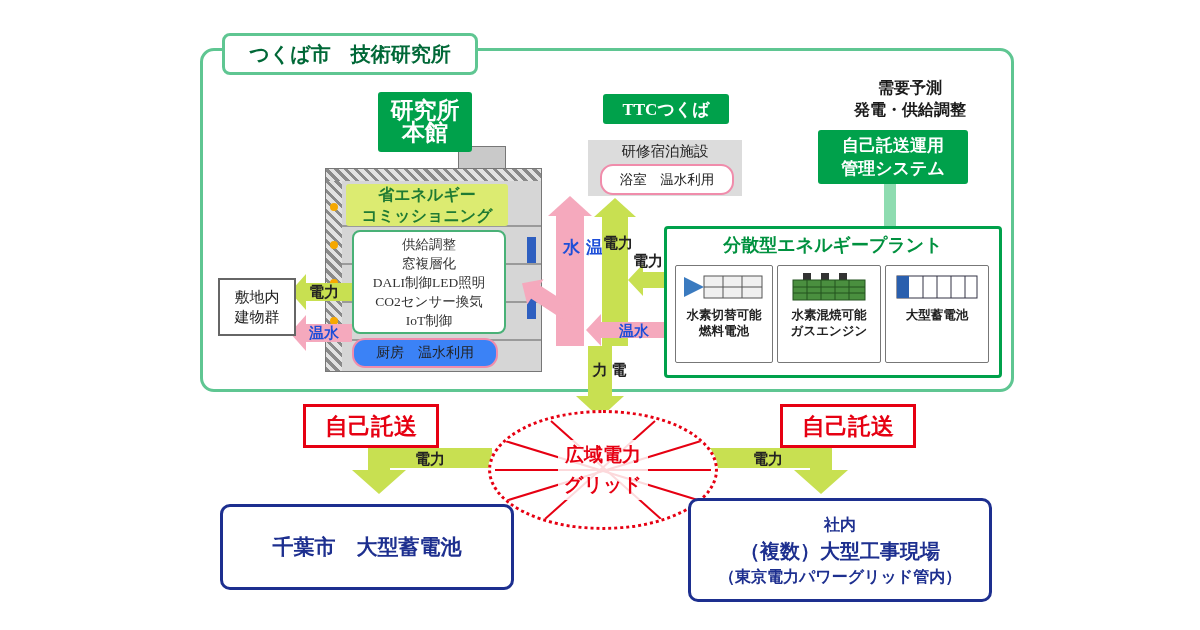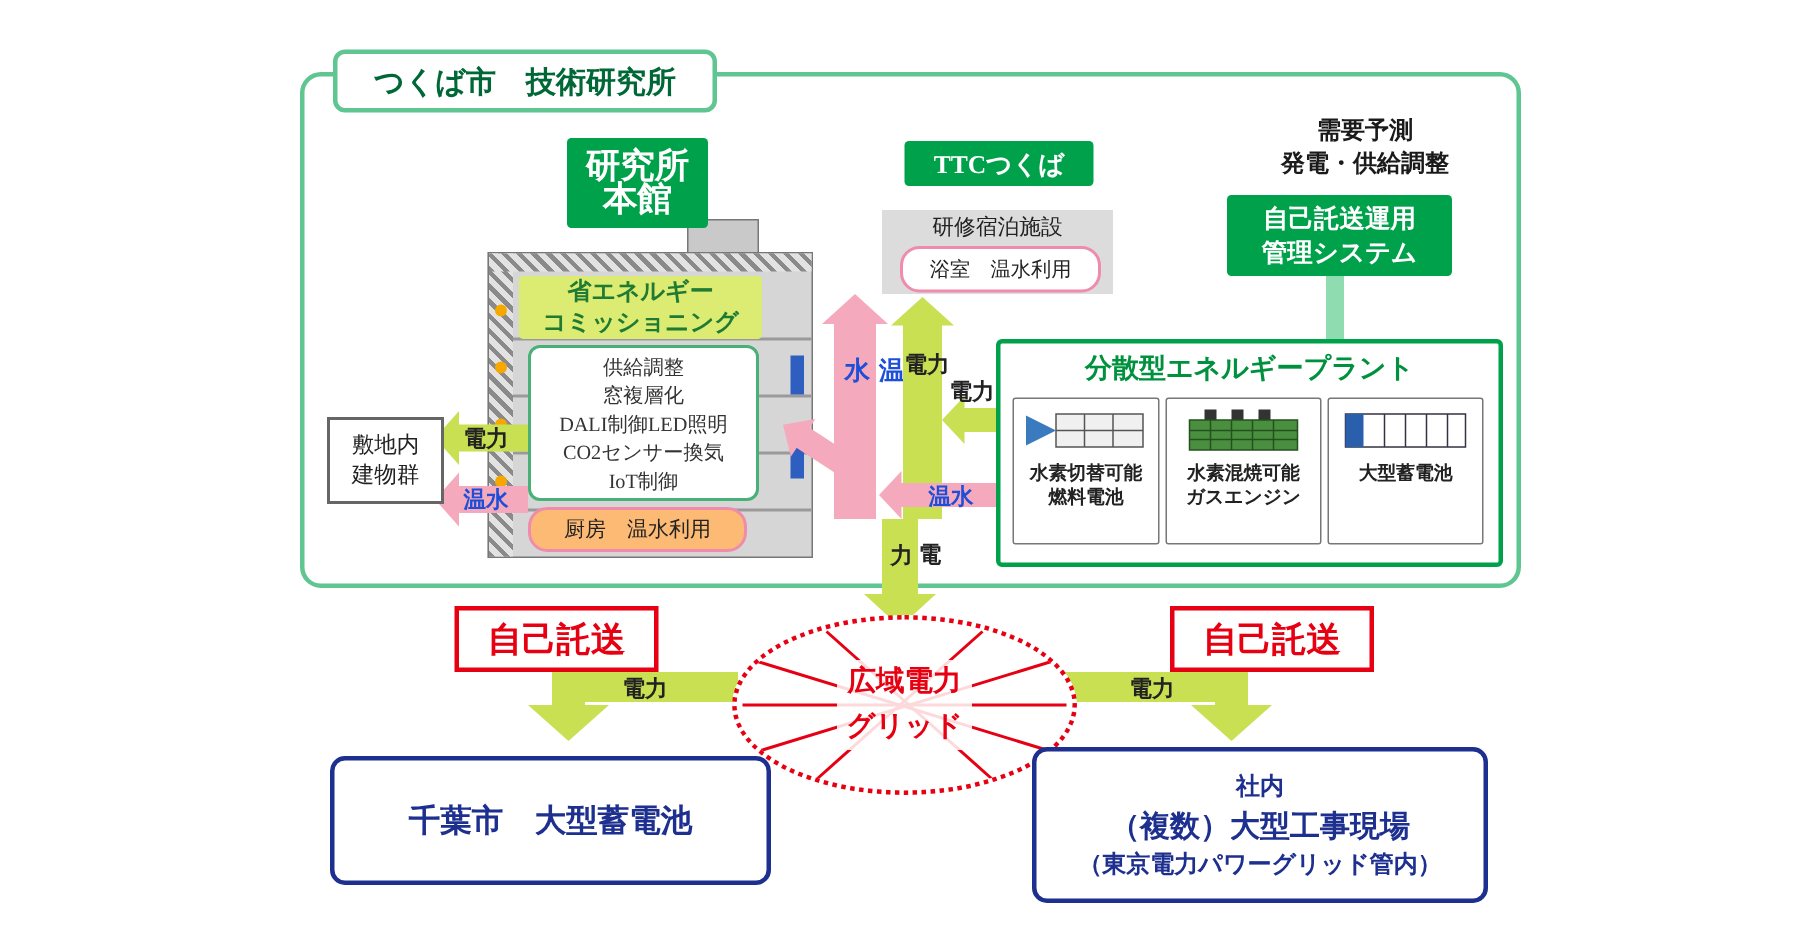--- a/index.html
+++ b/index.html
@@ -63,21 +63,21 @@
   <div class="ab" style="left:352px;top:230px;width:150px;height:100px;background:#fff;border:2px solid #49b177;border-radius:8px;
               z-index:3;display:flex;flex-direction:column;align-items:center;justify-content:center;
               font-size:13.5px;line-height:19px;color:#333;">
     <div>供給調整</div>
     <div>窓複層化</div>
     <div>DALI制御LED照明</div>
     <div>CO2センサー換気</div>
     <div>IoT制御</div>
   </div>
 
-  <div class="ab cf" style="left:352px;top:338px;width:142px;height:26px;background:#fdba74;border:2px solid #f08cab;border-radius:13px;
+  <div class="ab cf" style="left:352px;top:338px;width:142px;height:26px;background:#3b82f6;border:2px solid #f08cab;border-radius:13px;
               font-size:14px;color:#222;z-index:3;">
     <span>厨房　温水利用</span>
   </div>
 
   <div class="ab cf pre" style="left:218px;top:278px;width:74px;height:54px;background:#fff;border:2px solid #666;
               font-size:15px;line-height:20px;color:#222;z-index:3;">
     <span class="pre">敷地内
 建物群</span>
   </div>
 

